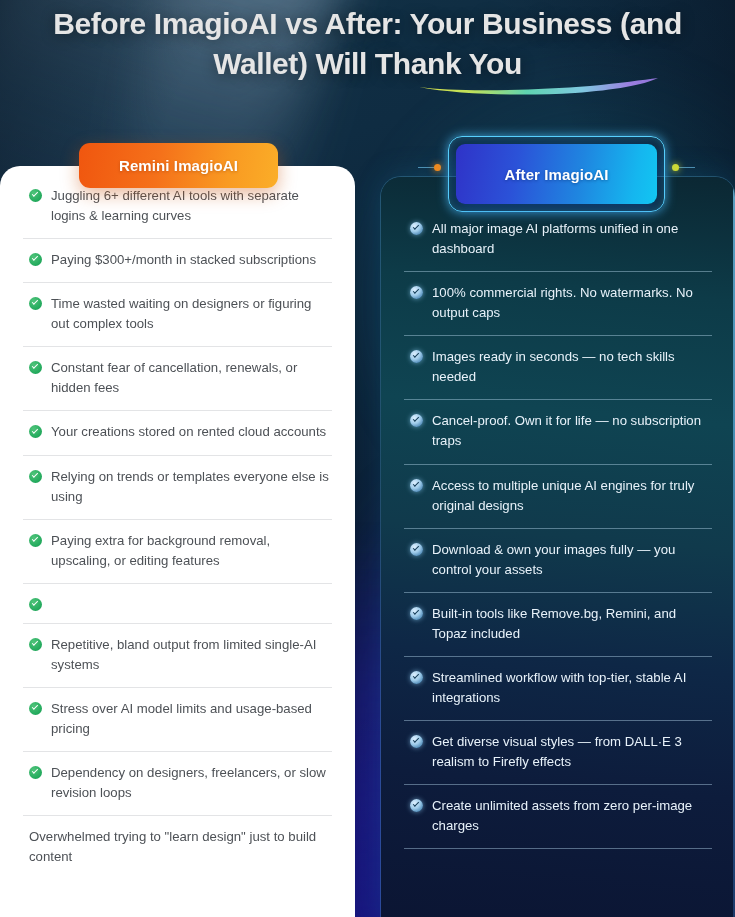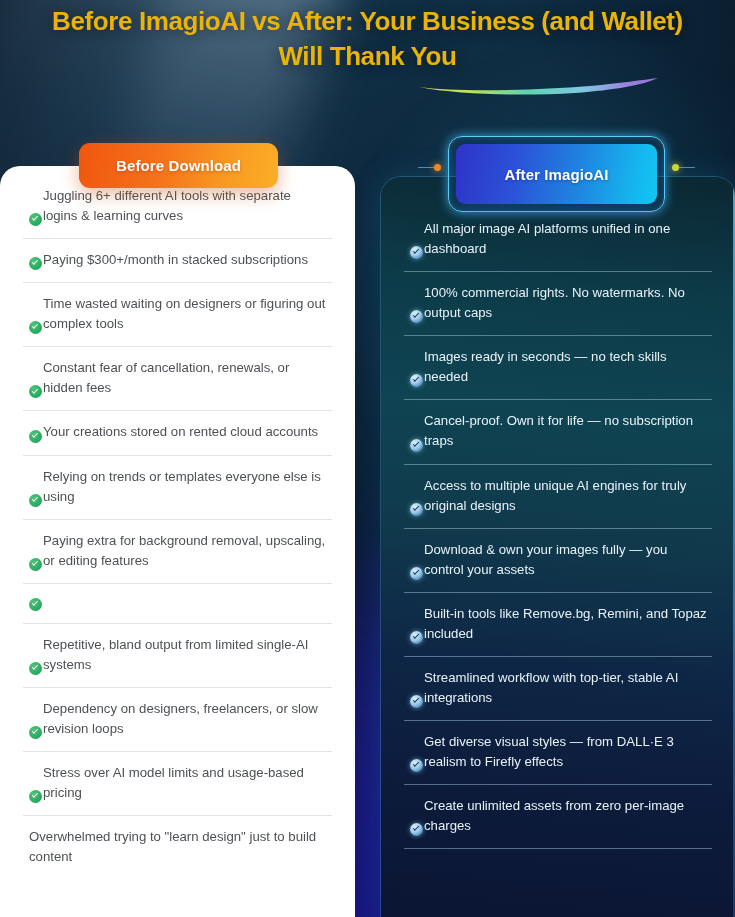--- a/index.html
+++ b/index.html
@@ -63,24 +63,24 @@
   }
 
   
   .headline{
     position:absolute; top:4px; left:0; width:735px;
     text-align:center;
     z-index:6;
     padding:0 28px;
   }
   .headline h1{
-    font-size:26px;
+    font-size:30px;
     line-height:1.33;
     font-weight:800;
-    color:#eab308;
+    color:#e5e5e5;
     letter-spacing:-.4px;
     text-shadow:0 2px 14px rgba(0,0,0,.45);
   }
   .swoosh{
     position:absolute;
     left:415px; top:76px;
     width:245px; height:20px;
     z-index:7;
     pointer-events:none;
   }
@@ -158,22 +158,22 @@
     position:absolute; top:31px; height:1.3px; width:16px;
     background:rgba(110,195,235,.65);
   }
   .node-line.left{ left:-30px; }
   .node-line.right{ right:-30px; }
 
   
   .list{ padding:8px 0 0 0; }
   .row{
     display:flex;
-    align-items:flex-end;
-    gap:1px;
+    align-items:flex-start;
+    gap:9px;
     padding:12px 26px 12px 29px;
     position:relative;
   }
   .row + .row::before{
     content:"";
     position:absolute; left:23px; right:23px; top:0; height:1px;
   }
   .card-left .row + .row::before{ background:#e3e4e6; }
   .card-right .row + .row::before{ background:rgba(190,225,245,.42); }
 
@@ -292,27 +292,27 @@
       <div class="row">
         <span class="ic green">
             <i class="chk"></i>
           </span>
         <span class="txt">Repetitive, bland output from limited single-AI systems</span>
       </div>
       <div class="row">
         <span class="ic green">
             <i class="chk"></i>
           </span>
+        <span class="txt">Stress over AI model limits and usage-based pricing</span>
+      </div>
+      <div class="row">
+        <span class="ic green">
+            <i class="chk"></i>
+          </span>
         <span class="txt">Dependency on designers, freelancers, or slow revision loops</span>
-      </div>
-      <div class="row">
-        <span class="ic green">
-            <i class="chk"></i>
-          </span>
-        <span class="txt">Stress over AI model limits and usage-based pricing</span>
       </div>
       <div class="row">
 
         <span class="txt">Overwhelmed trying to "learn design" just to build content</span>
       </div>
 
     </div>
   </div>
 
   <div class="card-right">
@@ -381,21 +381,21 @@
         
         
       </div>
 
     </div>
   </div>
 
 </div>
 
 <div class="badge-before">
-  <span>Before Download</span>
+  <span>Remini ImagioAI</span>
 </div>
 
 <div class="badge-after-wrap">
   <span class="node-line left"></span>
   <span class="node-line right"></span>
   <span class="node-dot left"></span>
   <span class="node-dot right"></span>
   <span class="badge-after-ring"></span>
   <span class="badge-after">
     <span>After ImagioAI</span>

